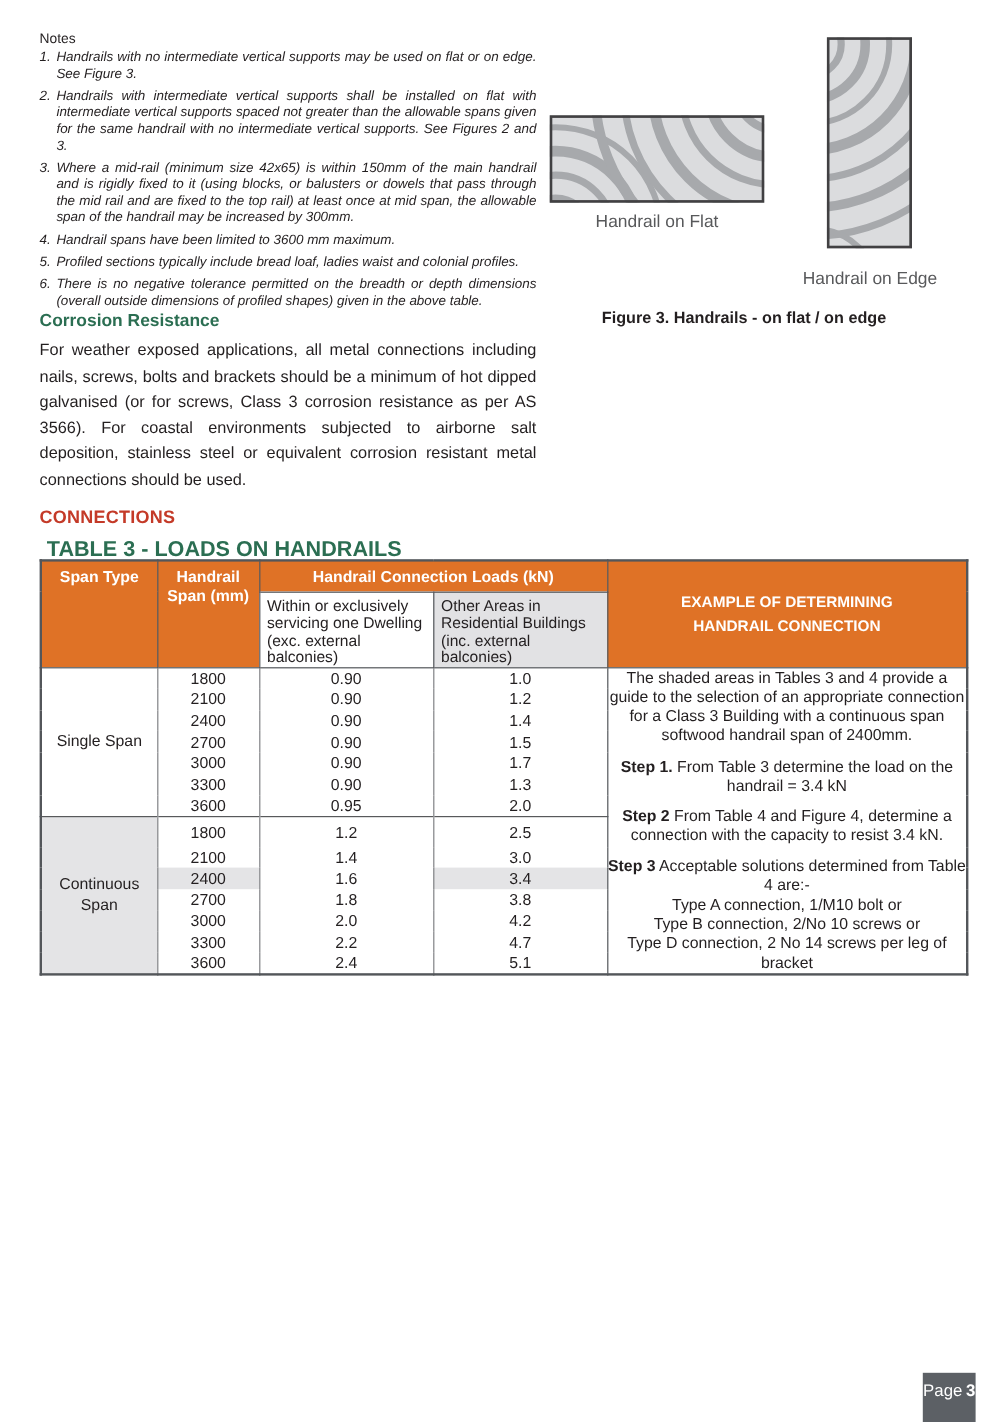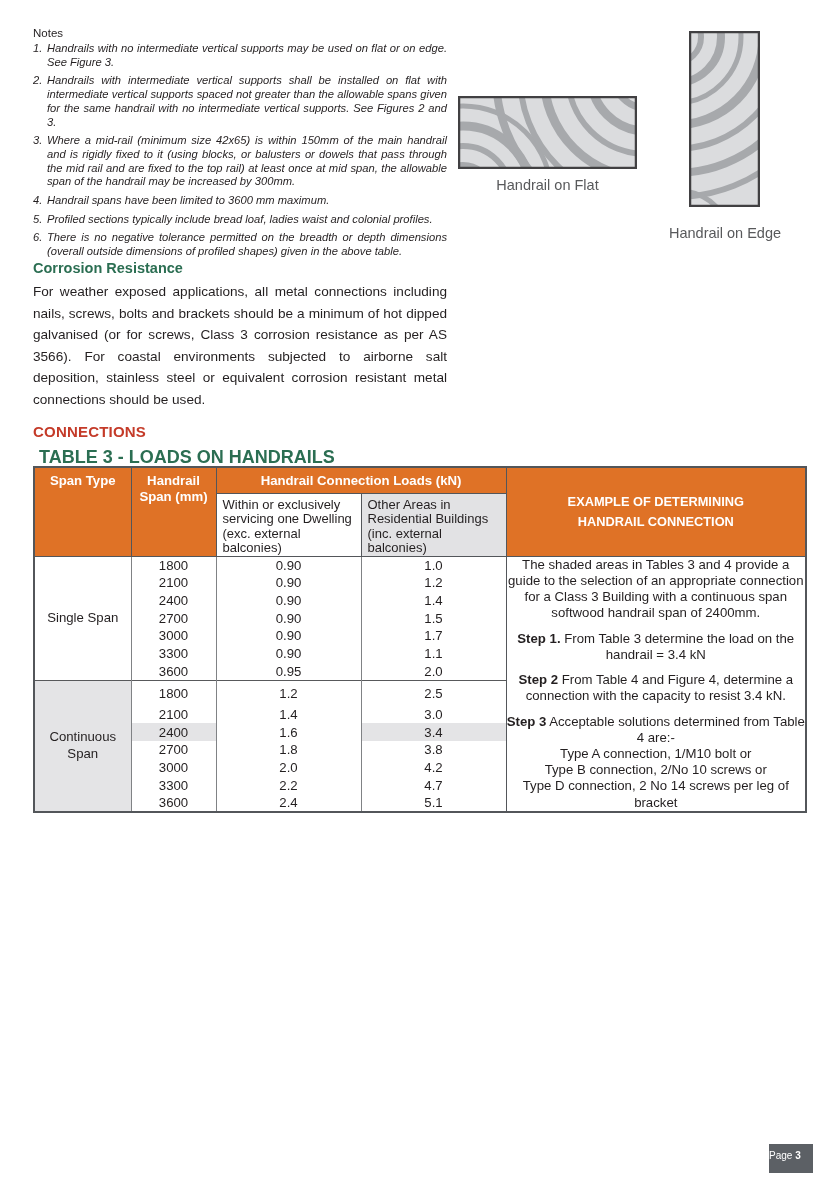--- a/index.html
+++ b/index.html
@@ -57,22 +57,22 @@
              border-left:1.5px solid #53565A !important;font-size:12.6px;line-height:16.2px;}
   .example-body p{margin:0 0 9px 0;}
   .example-body .sol{margin:0;}
 
   
   .footer{position:absolute;left:33px;top:1147px;font-size:11px;white-space:nowrap;}
   .footer span{margin-right:4px;}
   .f-teal{color:#2B6E52;font-weight:bold;}
   .f-dark{color:#231F20;font-weight:bold;}
   .f-rev{font-style:italic;}
-  .pagebox{position:absolute;left:769px;top:1144px;width:44px;height:29px;background:#5C6065;
-           color:#fff;font-size:10px;padding-top:6px;box-sizing:border-box;}
+  .pagebox{position:absolute;left:769px;top:1144px;width:44px;height:41px;background:#5C6065;
+           color:#fff;font-size:14px;text-align:center;padding-top:6px;box-sizing:border-box;}
   .pagebox b{margin-left:3px;}
 </style>
 </head>
 <body>
 
 <div id="page">
 
   <div class="notes-block">
     <p class="notes-heading">Notes</p>
     <ol class="notes">
@@ -130,20 +130,21 @@
         <circle cx="-14" cy="6" r="136" stroke-width="8"></circle>
         <circle cx="-14" cy="6" r="160" stroke-width="6"></circle>
         <circle cx="-10" cy="212" r="30" stroke-width="7"></circle>
         <circle cx="-10" cy="212" r="52" stroke-width="5"></circle>
       </g>
       <rect x="1" y="1" width="69" height="174" fill="none" stroke="#414042" stroke-width="2.5"></rect>
     </svg>
   </div>
   <div class="fig-label lbl-flat">Handrail on Flat</div>
   <div class="fig-label lbl-edge">Handrail on Edge</div>
+  <div class="fig-caption">Figure 3. Handrails - on flat / on edge</div>
 
   <div class="connections-h">CONNECTIONS</div>
   <div class="table3-h">TABLE 3 - LOADS ON HANDRAILS</div>
 
   <div class="t3wrap">
     <table class="t3">
       <colgroup>
         <col style="width:97px">
           <col style="width:85px">
           <col style="width:145px">
@@ -199,21 +200,21 @@
             <td class="num">1.5</td>
           </tr>
           <tr>
             <td class="num">3000</td>
             <td class="num">0.90</td>
             <td class="num">1.7</td>
           </tr>
           <tr>
             <td class="num">3300</td>
             <td class="num">0.90</td>
-            <td class="num">1.1</td>
+            <td class="num">1.3</td>
           </tr>
           <tr>
             <td class="num">3600</td>
             <td class="num">0.95</td>
             <td class="num">2.0</td>
           </tr>
           <tr class="group-start">
             <td rowspan="7" class="span-type shaded">Continuous Span</td>
             <td class="num">1800</td>
             <td class="num">1.2</td>

